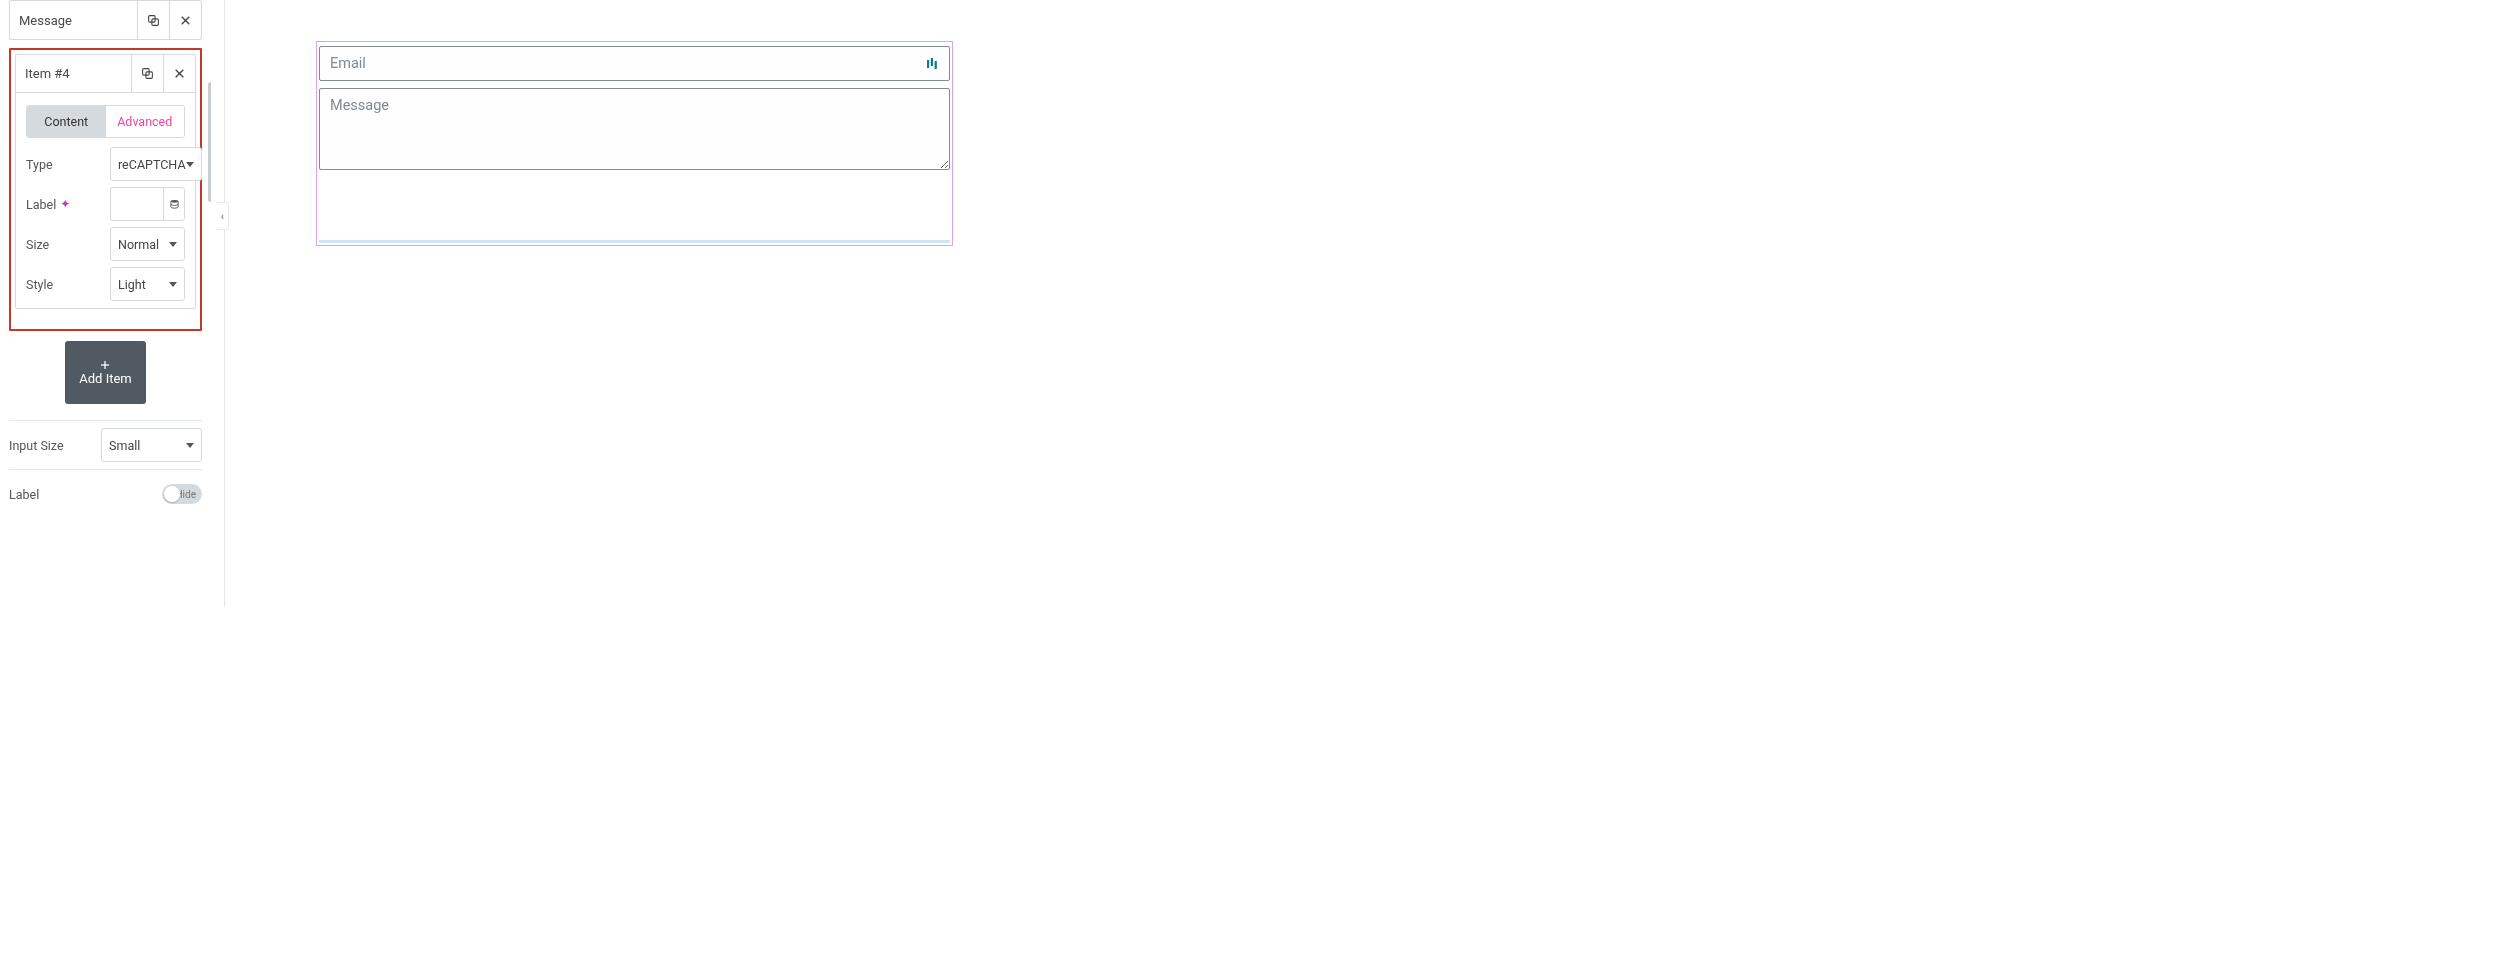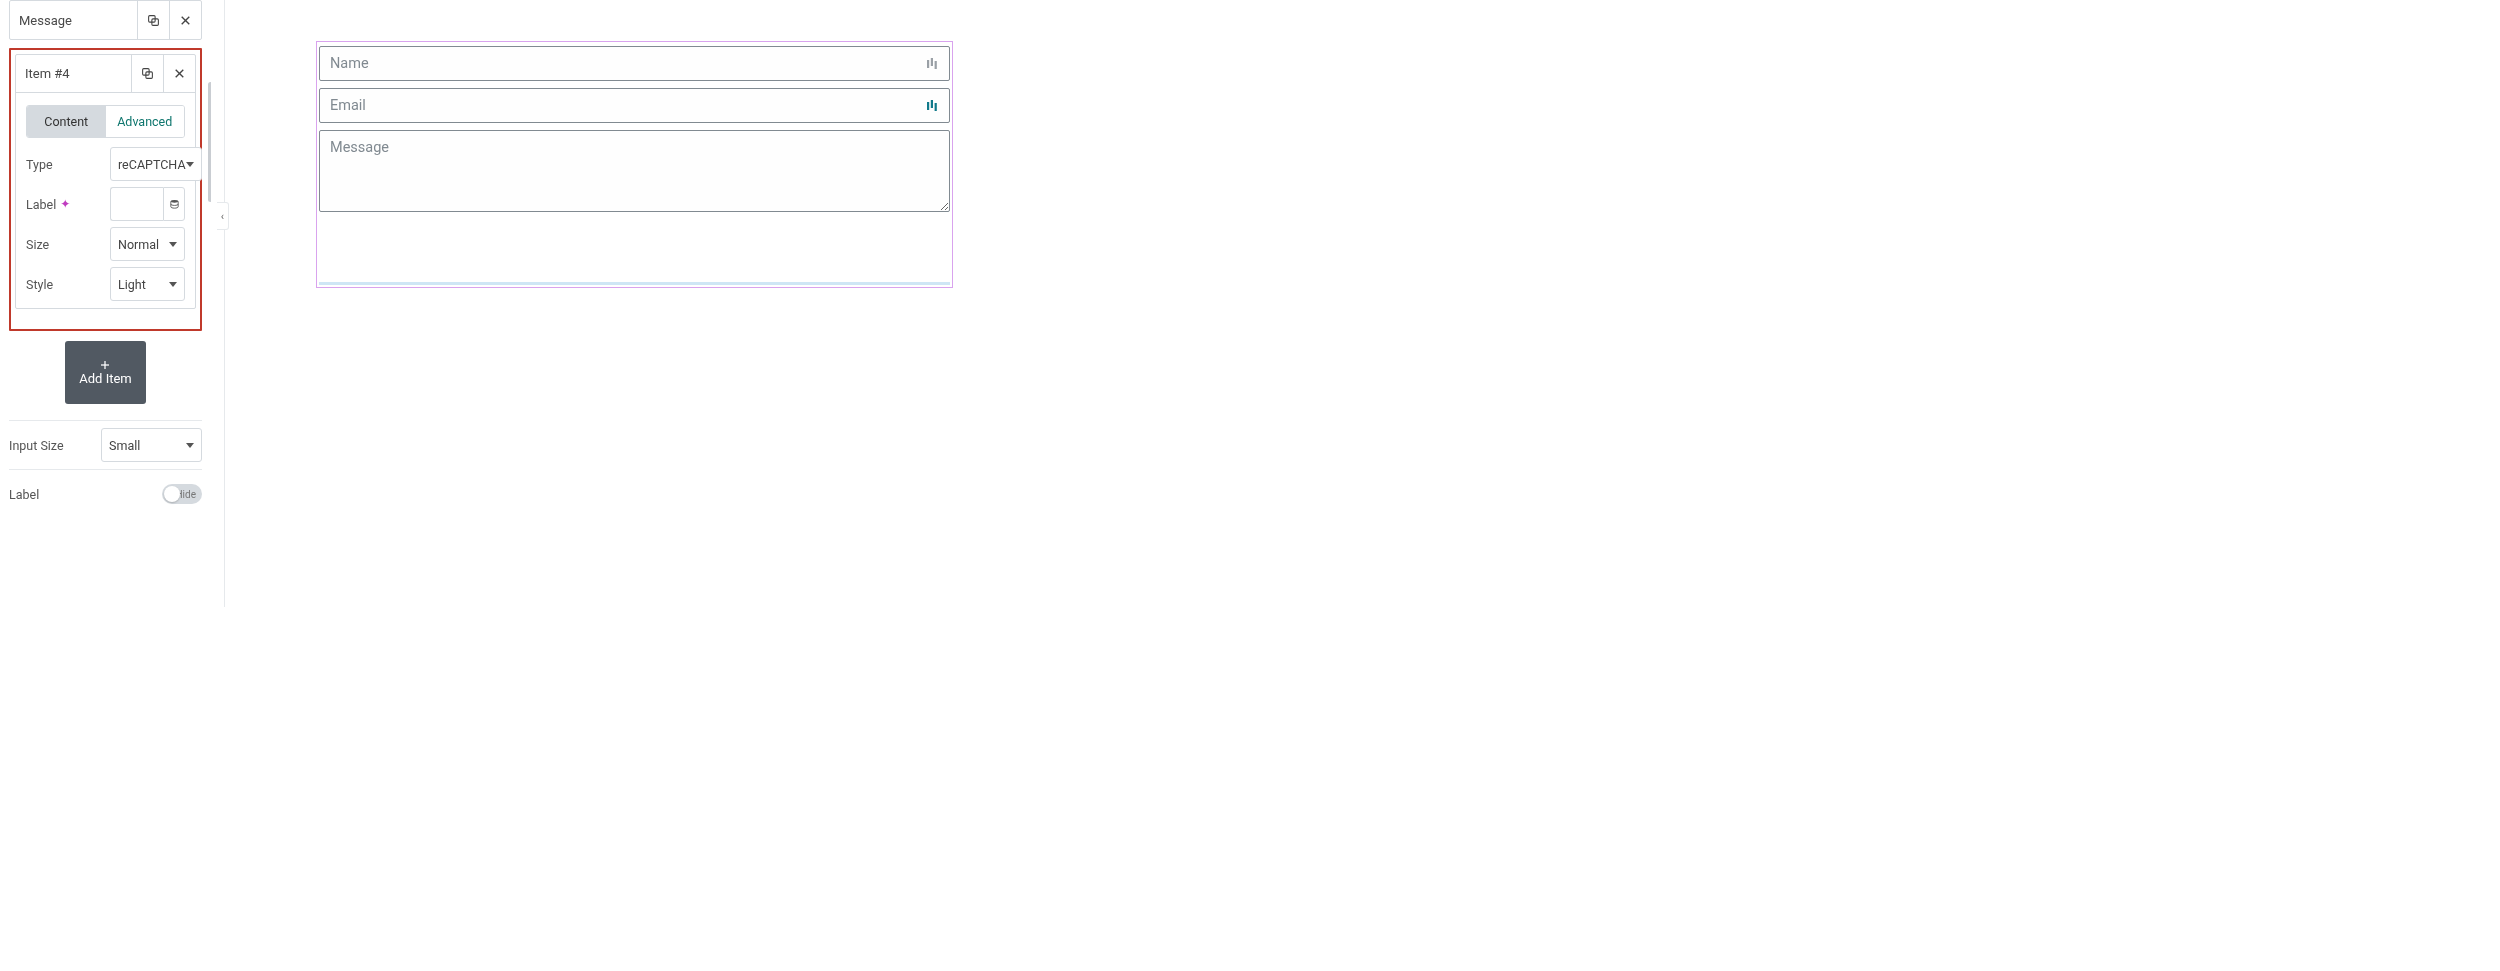--- a/index.html
+++ b/index.html
@@ -64,21 +64,21 @@
   border: 1px solid #d5dadf;
   border-radius: 3px;
   overflow: hidden;
   margin: 6px 2px 12px 2px;
 }
 .tab {
   flex: 1;
   text-align: center;
   padding: 8px 0;
   font-size: 12.5px;
-  color: #0f766e;
+  color: #ec4899;
   cursor: pointer;
   background: #fff;
 }
 .tab.active {
   background: #d5dadf;
   color: #333;
 }
 .control-row {
   display: flex;
   align-items: center;
@@ -391,32 +391,20 @@
 <div class="scrollbar-stub"></div>
 <div class="collapse-handle"></div>
 <div class="collapse-btn">
   <span>‹</span>
 </div>
 
 <div class="preview">
   <div class="form-widget">
     <div class="field">
       <div class="input-wrap">
-        <input class="field-input" type="text" placeholder="Name" style="">
-        <span class="ext-icon">
-          <svg width="12" height="12" viewBox="0 0 12 12" fill="currentColor">
-              <rect x="1" y="2" width="2.2" height="8"></rect>
-              <rect x="4.8" y="0" width="2.2" height="8"></rect>
-              <rect x="8.6" y="3" width="2.2" height="8"></rect>
-            </svg>
-        </span>
-      </div>
-    </div>
-    <div class="field">
-      <div class="input-wrap">
         <input class="field-input" type="text" placeholder="Email" style="">
         <span class="ext-icon teal">
           <svg width="12" height="12" viewBox="0 0 12 12" fill="currentColor">
               <rect x="1" y="2" width="2.2" height="8"></rect>
               <rect x="4.8" y="0" width="2.2" height="8"></rect>
               <rect x="8.6" y="3" width="2.2" height="8"></rect>
             </svg>
         </span>
       </div>
     </div>

